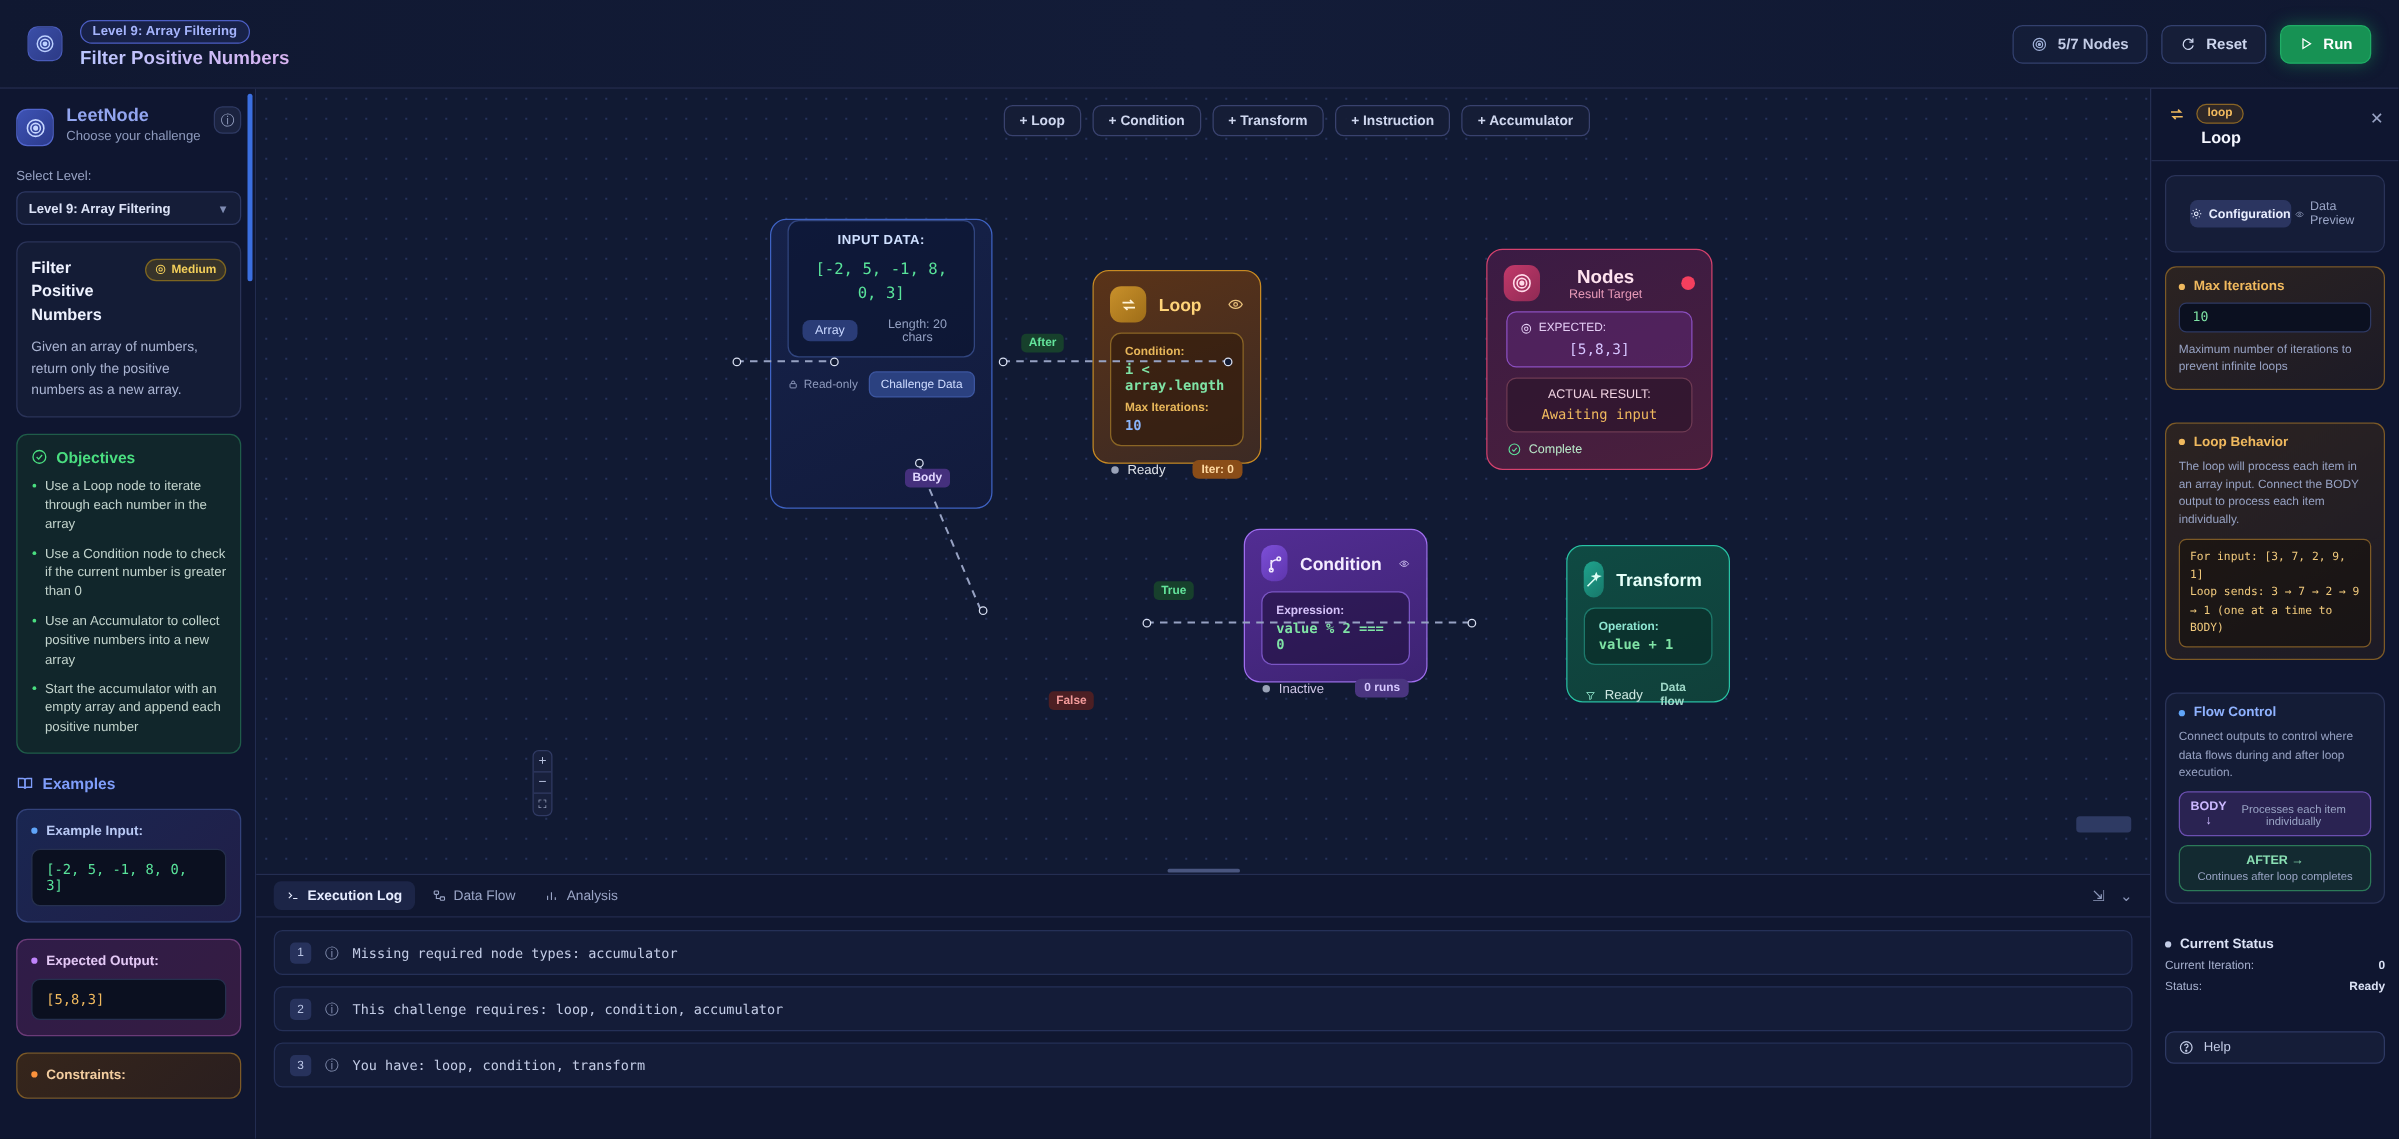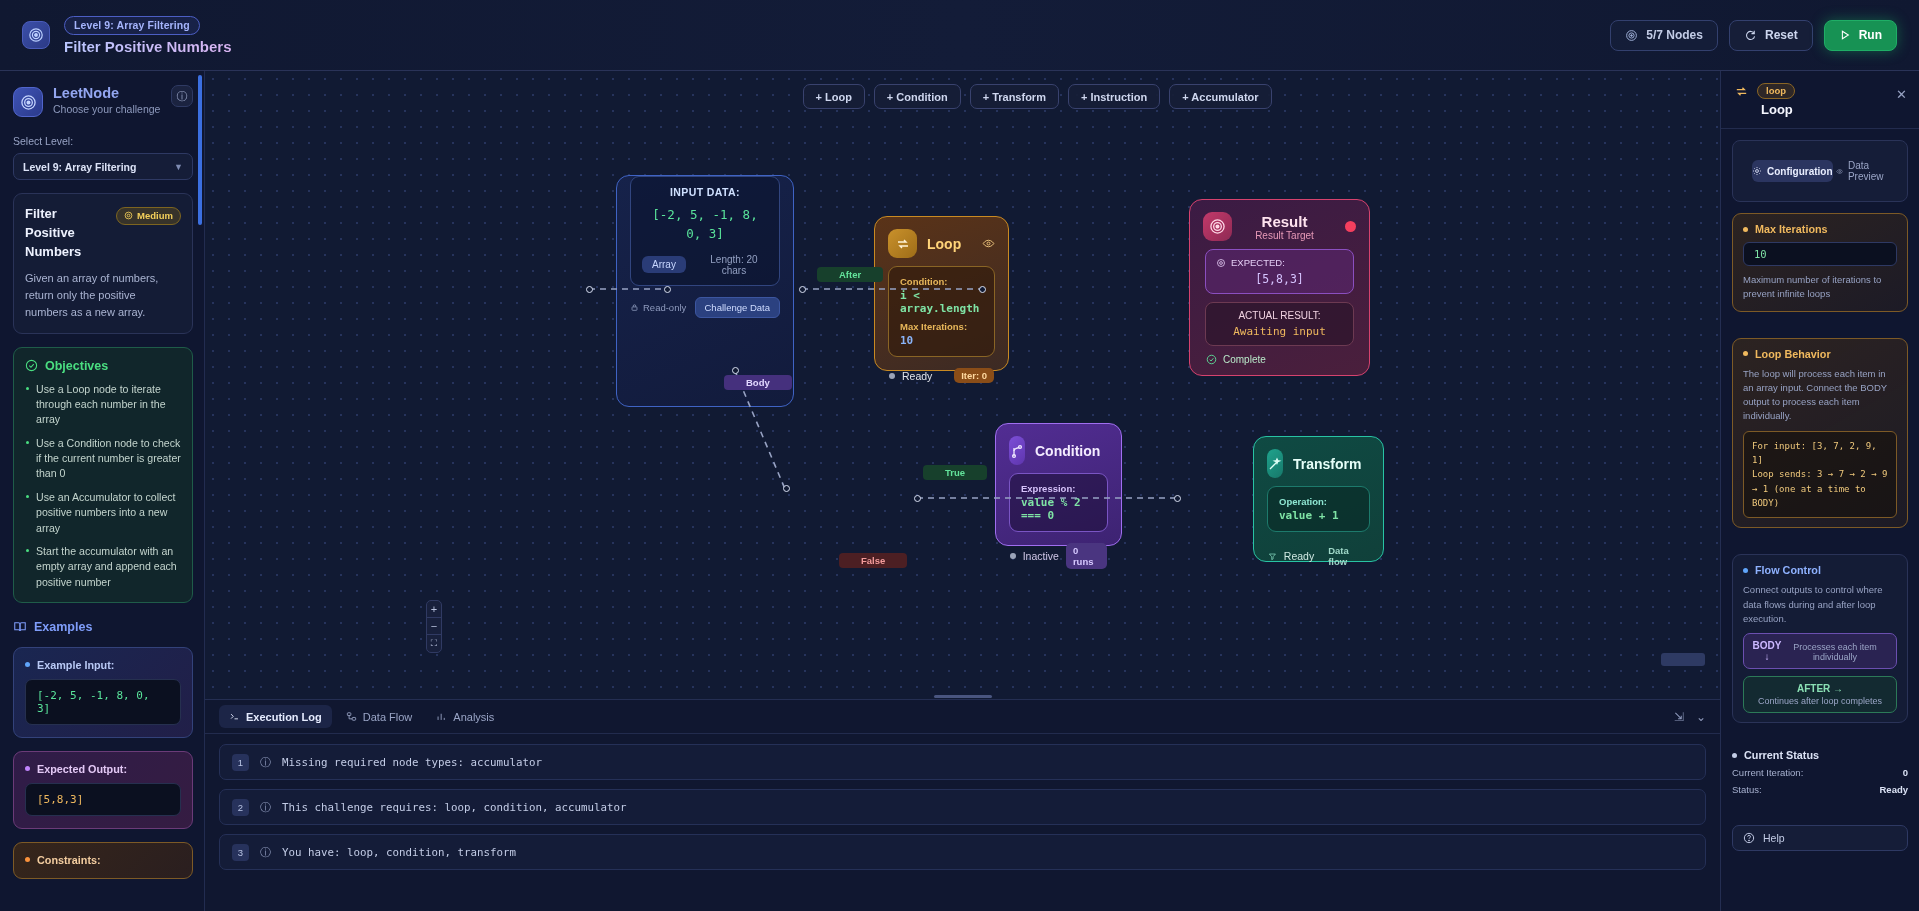--- a/index.html
+++ b/index.html
@@ -181,21 +181,21 @@
   .exp-box{ margin:0 15px 8px; border-radius:8px; padding:7px 10px; background:rgba(94,40,120,.5); border:1px solid #8b4fc0; }
   .exp-k{ font-size:9.5px; color:#e4cdf4; display:flex; gap:5px; align-items:center;}
   .exp-v{ font-family:"DejaVu Sans Mono", monospace; font-size:11.5px; color:#d6c4ff; text-align:center; margin-top:4px; }
   .act-box{ margin:0 15px 8px; border-radius:8px; padding:7px 10px; background:rgba(40,20,40,.62); border:1px solid #6d3a52; text-align:center;}
   .act-k{ font-size:10px; color:#f1d3e2; }
   .act-v{ font-family:"DejaVu Sans Mono", monospace; font-size:11px; color:#f0b95e; margin-top:4px; }
   .out-foot{ display:flex; align-items:center; gap:6px; padding:0 16px; font-size:10px; color:#b9e8c9; }
   .reddot{ width:11px;height:11px;border-radius:50%; background:#f43f5e; }
 
   
-  #node-cond{ left:790px; top:352px; width:127px; height:123px;
+  #node-cond{ left:790px; top:352px; width:147px; height:123px;
     background:linear-gradient(160deg,#522d93,#3d2372); border:1px solid #a06ef0; }
   #node-cond .node-ico{ background:linear-gradient(135deg,#7d4fd8,#5e35ad); }
   #node-cond .node-title{ color:#f4ecff; font-size:14px; }
   #node-cond .inner{ background:rgba(30,16,58,.6); border:1px solid #7a55c4; }
   #node-cond .kv-k{ color:#d6c3fa; }
   #node-cond .kv-v{ color:#7fe3a5; }
   #node-cond .foot{ color:#cfc6e6; }
   #node-cond .pill{ background:#4a3580; color:#d7c9ff; }
 
   
@@ -203,21 +203,21 @@
     background:linear-gradient(160deg,#0f4a43,#10403a); border:1px solid #28c3a4; }
   #node-trans .node-ico{ background:linear-gradient(135deg,#1fa38d,#17786a); }
   #node-trans .node-title{ color:#e6fff9; font-size:14px; }
   #node-trans .inner{ background:rgba(8,40,36,.6); border:1px solid #1d7a6c; }
   #node-trans .kv-k{ color:#8ee6d2; }
   #node-trans .kv-v{ color:#7fe3a5; }
   #node-trans .foot{ color:#cfe8e2; }
   #node-trans .pill{ background:transparent; color:#9fd8c8; }
 
   .edge-label{
-    position:absolute; font-size:9.5px; font-weight:bold; border-radius:4px; padding:2px 22px; z-index:4;
+    position:absolute; font-size:9.5px; font-weight:bold; border-radius:4px; padding:2px 6px; z-index:4;
   }
   .lab-after{ background:#17402c; color:#63e39b; }
   .lab-body{ background:#45307d; color:#e2d7ff; }
   .lab-true{ background:#17402c; color:#63e39b; }
   .lab-false{ background:#4c1f23; color:#f39b9b; }
 
   .port{ position:absolute; width:7px;height:7px;border-radius:50%;
     background:#111a33; border:1.5px solid #d9e0f2; z-index:5; }
 
   .zoomctl{ position:absolute; left:221px; bottom:46px; width:16px; border-radius:5px;
@@ -495,21 +495,21 @@
         <div class="node" id="node-output">
           <div class="node-head">
             <div class="node-ico">
               <svg width="17" height="17" viewBox="0 0 16 16" fill="none" stroke="#ffd9e8" stroke-width="1.2">
                 <circle cx="8" cy="8" r="6.2"></circle>
                   <circle cx="8" cy="8" r="3.6"></circle>
                   <circle cx="8" cy="8" r="1.3" fill="#ffd9e8"></circle>
               </svg>
             </div>
             <div style="flex:1;text-align:center;margin-left:-8px">
-              <div class="node-title">Result</div>
+              <div class="node-title">Nodes</div>
               <div class="node-sub">Result Target</div>
             </div>
             <div class="reddot"></div>
           </div>
           <div class="exp-box">
             <div class="exp-k">
               <svg width="10" height="10" viewBox="0 0 16 16" fill="none" stroke="#e4cdf4" stroke-width="1.3">
                 <circle cx="8" cy="8" r="5.6"></circle>
                   <circle cx="8" cy="8" r="2.2"></circle>
               </svg>

